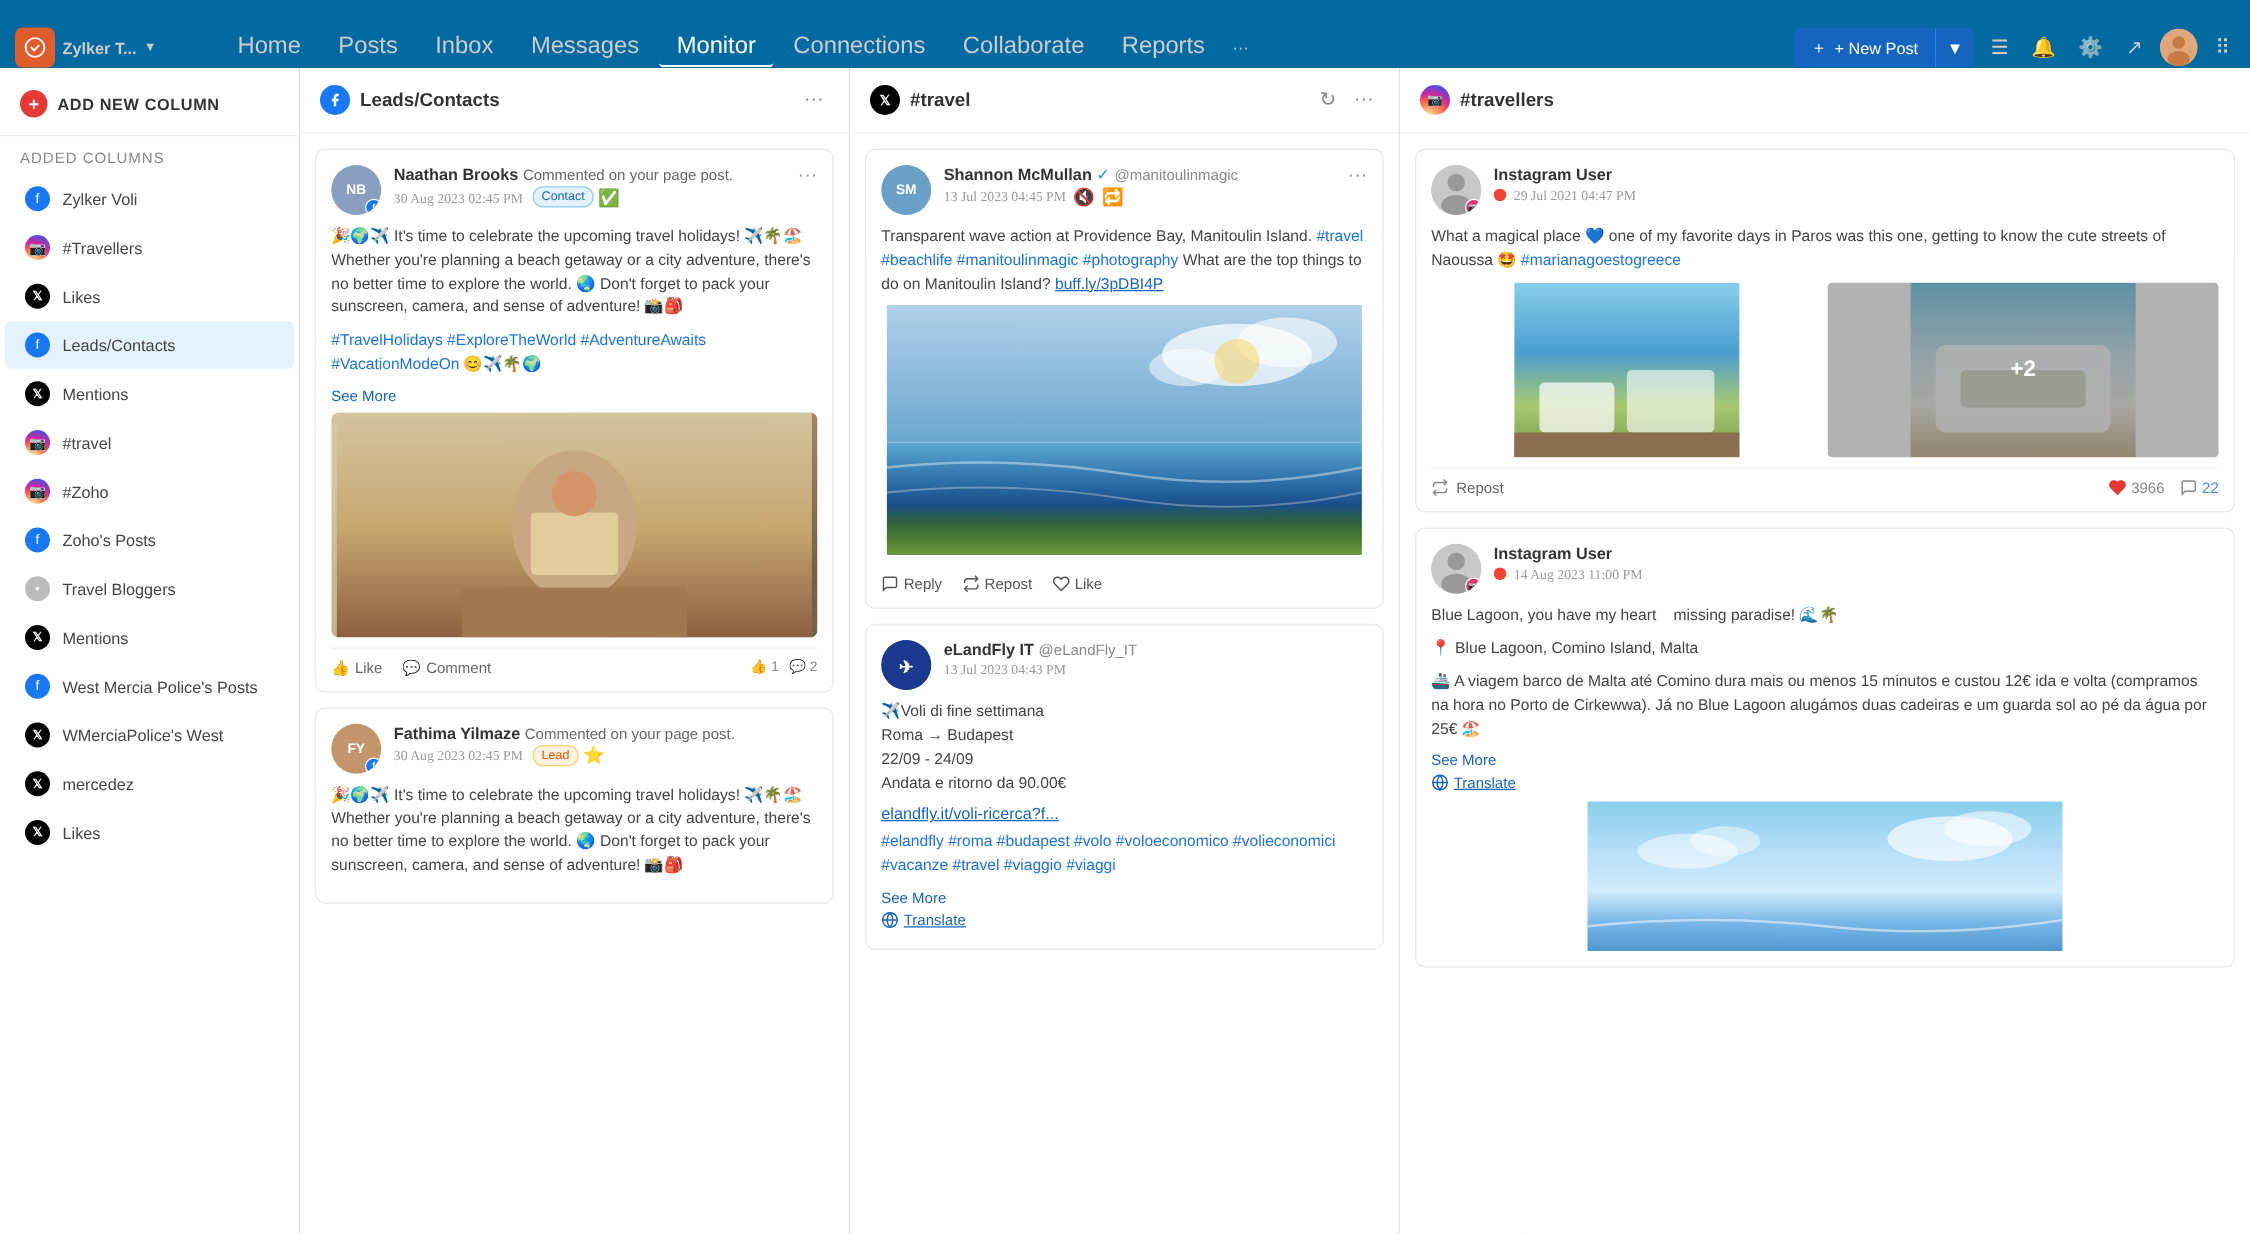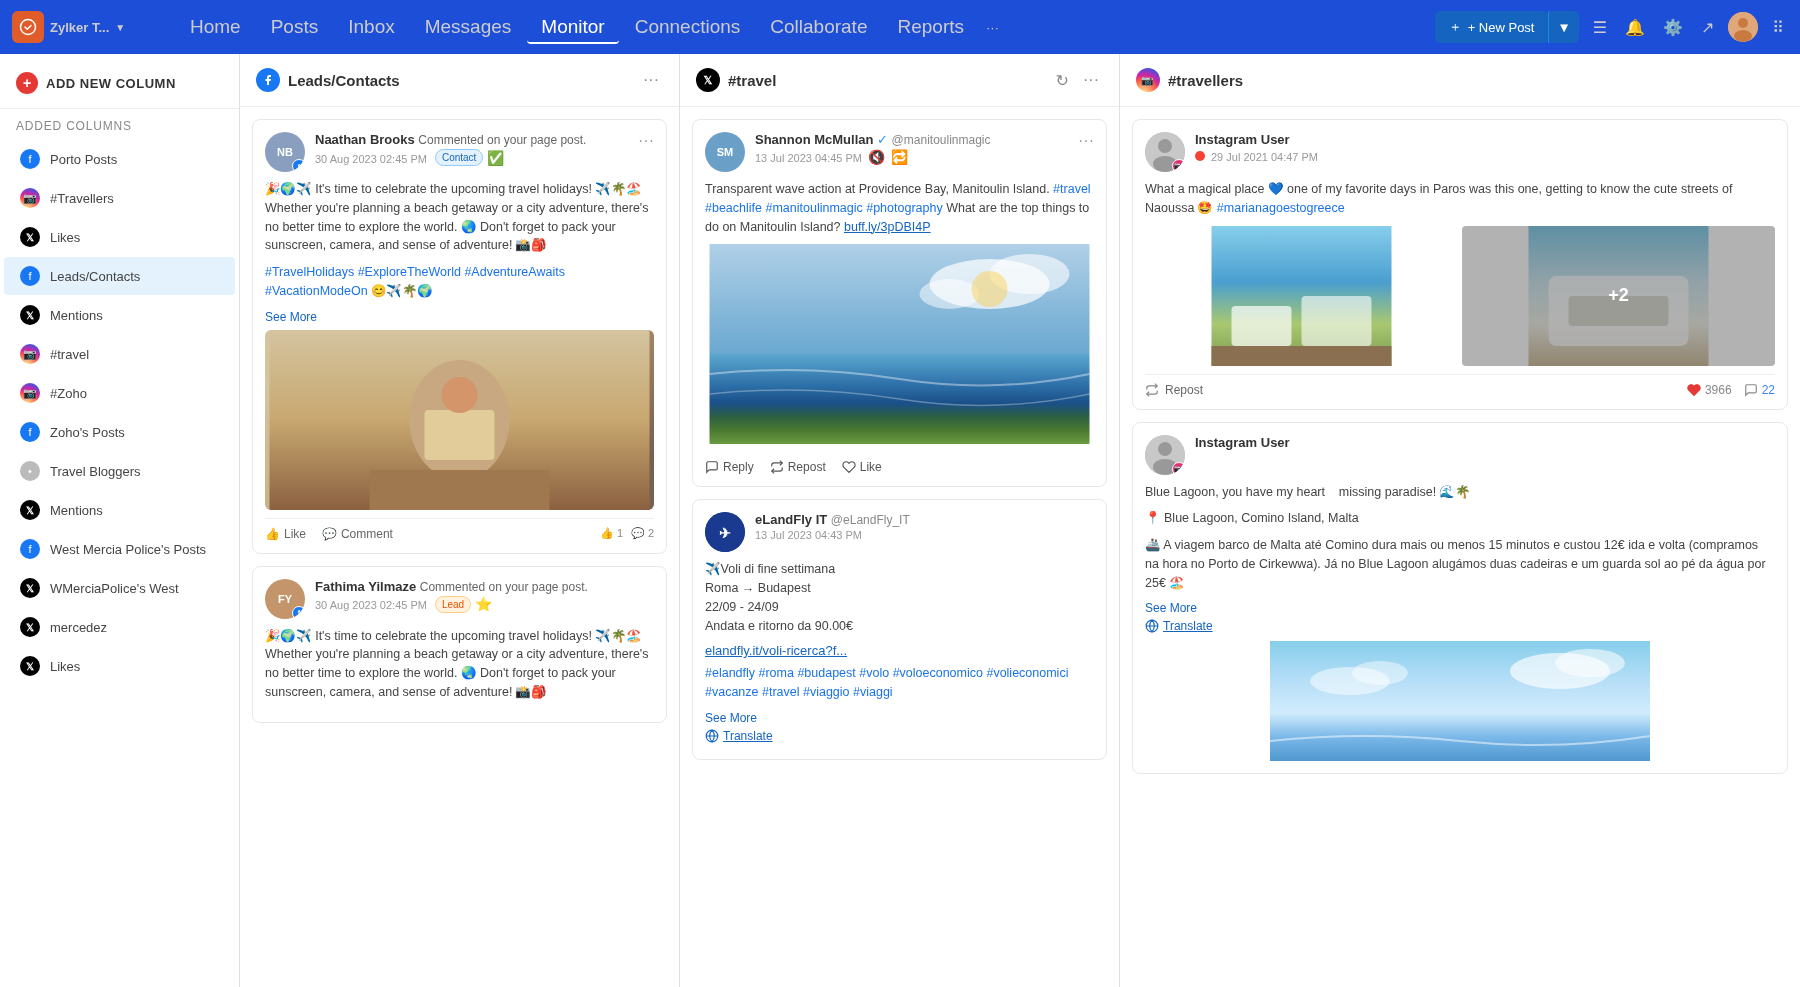--- a/index.html
+++ b/index.html
@@ -1,20 +1,20 @@
 <!DOCTYPE html>
 <html><head>
   <meta charset="utf-8">
   <style>
     * { box-sizing: border-box; margin: 0; padding: 0; }
     body { font-family: -apple-system, BlinkMacSystemFont, 'Segoe UI', sans-serif; background: #f0f2f5; font-size: 13px; color: #333; height: 987px; overflow: hidden; }
 
     
     .topnav {
-      display: flex; align-items: center; background: #1d4ed8; height: 54px; padding: 0 12px; gap: 4px; position: fixed; top: 0; left: 0; right: 0; z-index: 100;
+      display: flex; align-items: flex-end; background: #0369a1; height: 54px; padding: 0 12px; gap: 4px; position: fixed; top: 0; left: 0; right: 0; z-index: 100;
     }
     .topnav-logo { display: flex; align-items: center; gap: 6px; color: #fff; font-weight: 700; font-size: 14px; min-width: 160px; }
     .topnav-logo .logo-box { width: 32px; height: 32px; background: #e05c2a; border-radius: 6px; display: flex; align-items: center; justify-content: center; color: #fff; font-size: 10px; font-weight: 700; }
     .topnav-logo .brand { font-size: 13px; color: #ccc; }
     .topnav-nav { display: flex; align-items: center; gap: 2px; flex: 1; }
     .nav-item { color: #ccc; padding: 6px 14px; border-radius: 4px; cursor: pointer; font-size: 19px; white-space: nowrap; transition: color 0.2s; text-decoration: none; }
     .nav-item.active { color: #fff; border-bottom: 2px solid #fff; padding-bottom: 4px; }
     .nav-dots { color: #ccc; padding: 6px; cursor: pointer; }
     .topnav-actions { display: flex; align-items: center; gap: 10px; margin-left: auto; }
     .new-post-btn { background: #1565c0; color: #fff; border: none; border-radius: 5px; padding: 7px 14px; font-size: 13px; cursor: pointer; display: flex; align-items: center; gap: 6px; white-space: nowrap; }
@@ -52,21 +52,21 @@
     .col-body { flex: 1; overflow-y: auto; padding: 12px; display: flex; flex-direction: column; gap: 12px; }
 
     
     .post-card { background: #fff; border: 1px solid #e8e8e8; border-radius: 8px; padding: 12px; }
     .post-header { display: flex; align-items: flex-start; gap: 10px; margin-bottom: 8px; }
     .post-avatar { width: 40px; height: 40px; border-radius: 50%; background: #ccc; flex-shrink: 0; position: relative; overflow: hidden; display: flex; align-items: center; justify-content: center; font-size: 14px; font-weight: 700; color: #fff; }
     .post-avatar .platform-badge { position: absolute; bottom: -2px; right: -2px; width: 16px; height: 16px; border-radius: 50%; display: flex; align-items: center; justify-content: center; font-size: 8px; border: 1px solid #fff; }
     .post-meta { flex: 1; }
     .post-author { font-weight: 700; font-size: 13px; color: #333; }
     .post-action-text { font-weight: 400; color: #666; font-size: 12px; }
-    .post-time { font-size: 11px; color: #999; margin-top: 2px; }
+    .post-time { font-size: 11px; color: #999; margin-top: 2px; font-family: Liberation Serif, serif; }
     .post-badge { display: inline-flex; align-items: center; background: #e3f2fd; color: #1565c0; font-size: 10px; padding: 2px 6px; border-radius: 10px; border: 1px solid #90caf9; margin-left: 4px; }
     .post-badge.lead { background: #fff3e0; color: #e65100; border-color: #ffcc80; }
     .post-more { color: #999; cursor: pointer; font-size: 16px; }
     .post-body { font-size: 12.5px; color: #444; line-height: 1.5; margin-bottom: 8px; }
     .post-link { color: #1565c0; text-decoration: underline; cursor: pointer; }
     .post-actions { display: flex; align-items: center; gap: 16px; padding-top: 8px; border-top: 1px solid #eee; }
     .post-action { display: flex; align-items: center; gap: 4px; color: #666; font-size: 12px; cursor: pointer; }
 
     .see-more { color: #1565c0; cursor: pointer; font-size: 12px; }
 
@@ -155,21 +155,21 @@
 
   <aside class="sidebar">
     <div class="sidebar-add">
       <div class="add-circle">+</div>
       <span class="sidebar-add-label">ADD NEW COLUMN</span>
     </div>
     <div class="sidebar-section-label">ADDED COLUMNS</div>
 
     <div class="sidebar-item">
       <div class="si-icon si-fb">f</div>
-      <span class="sidebar-item-label">Porto Posts</span>
+      <span class="sidebar-item-label">Zylker Voli</span>
     </div>
     <div class="sidebar-item">
       <div class="si-icon si-ig">📷</div>
       <span class="sidebar-item-label">#Travellers</span>
     </div>
     <div class="sidebar-item">
       <div class="si-icon si-tw">𝕏</div>
       <span class="sidebar-item-label">Likes</span>
     </div>
     <div class="sidebar-item active">
@@ -550,20 +550,24 @@
                   <circle cx="20" cy="20" r="20" fill="#c8c8c8"></circle>
                   <circle cx="20" cy="14" r="7" fill="#999"></circle>
                   <ellipse cx="20" cy="32" rx="12" ry="8" fill="#999"></ellipse>
                 </svg>
               <div style="background:#e1306c;position:absolute;bottom:-1px;right:-1px;width:14px;height:14px;border-radius:50%;border:1.5px solid #fff;display:flex;align-items:center;justify-content:center;">
                 <span style="color:#fff;font-size:7px;">📷</span>
               </div>
             </div>
             <div class="post-meta">
               <span class="post-author">Instagram User</span>
+              <div style="display:flex;align-items:center;gap:4px;margin-top:2px;">
+                <span class="status-dot"></span>
+                <span class="post-time">14 Aug 2023 11:00 PM</span>
+              </div>
             </div>
           </div>
           <div class="post-body">
             Blue Lagoon, you have my heart &nbsp;&nbsp; missing paradise! 🌊🌴
           </div>
           <div class="post-body">
             📍 Blue Lagoon, Comino Island, Malta
           </div>
           <div class="post-body">
             🚢 A viagem barco de Malta até Comino dura mais ou menos 15 minutos e custou 12€ ida e volta (compramos na hora no Porto de Cirkewwa). Já no Blue Lagoon alugámos duas cadeiras e um guarda sol ao pé da água por 25€ 🏖️

